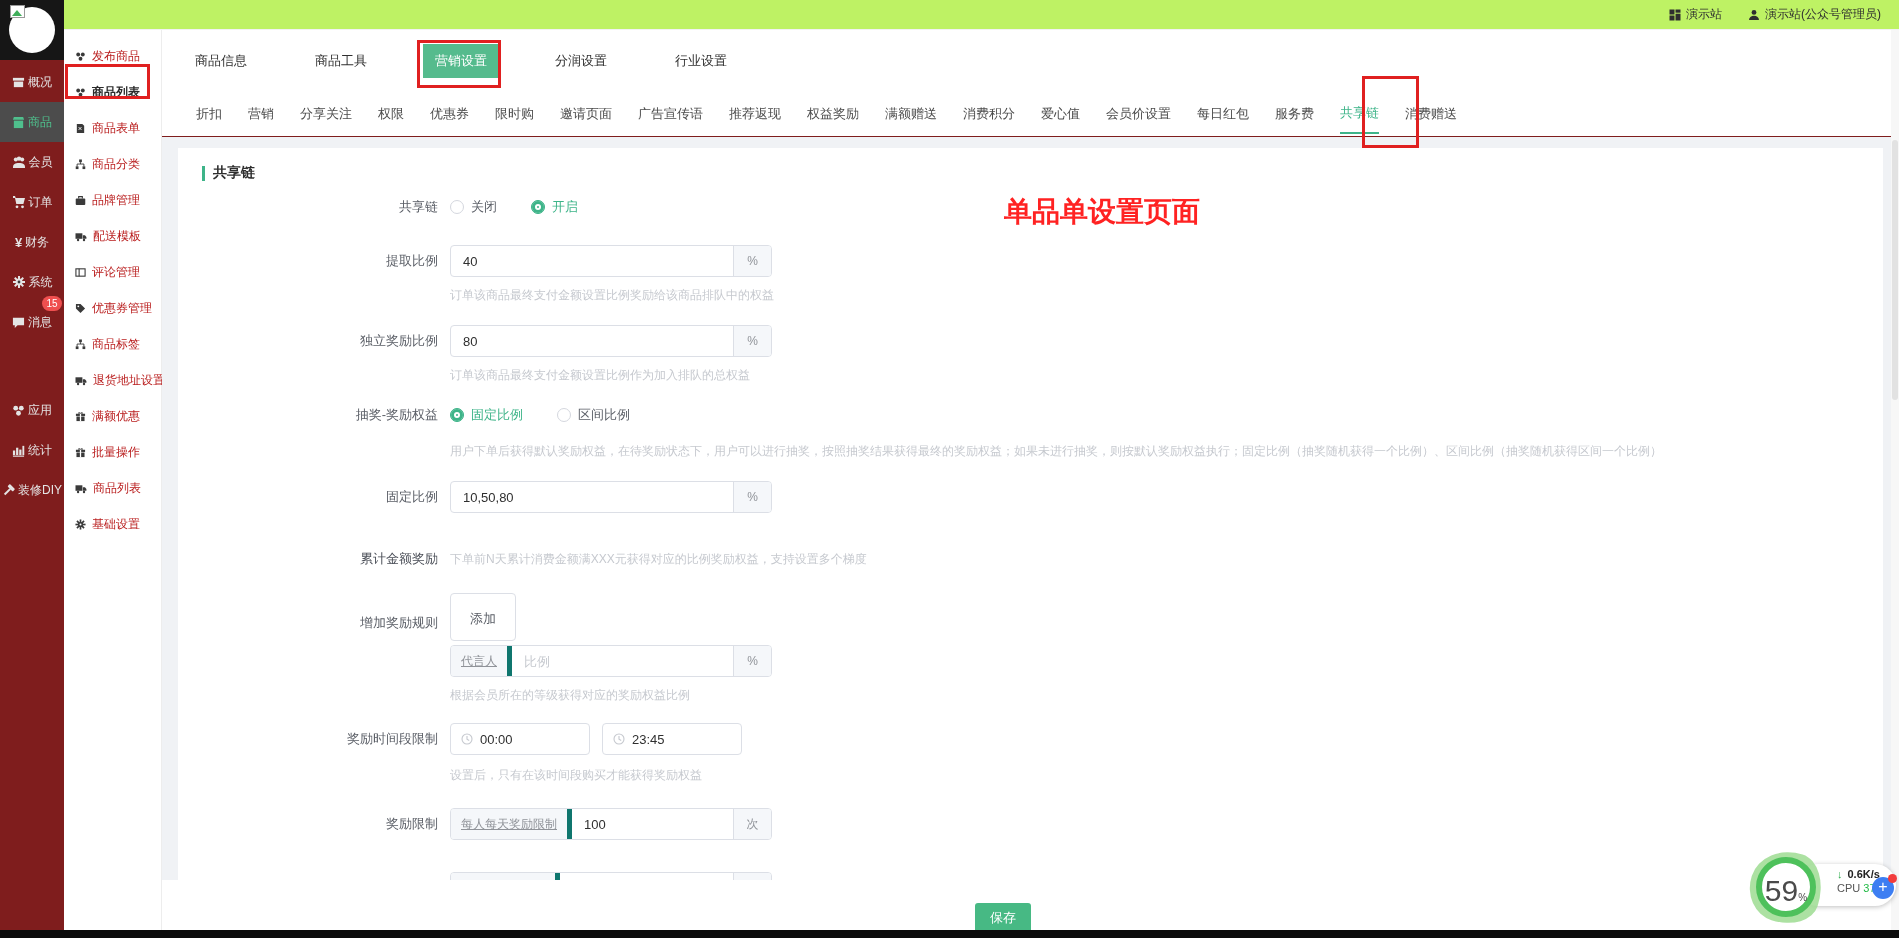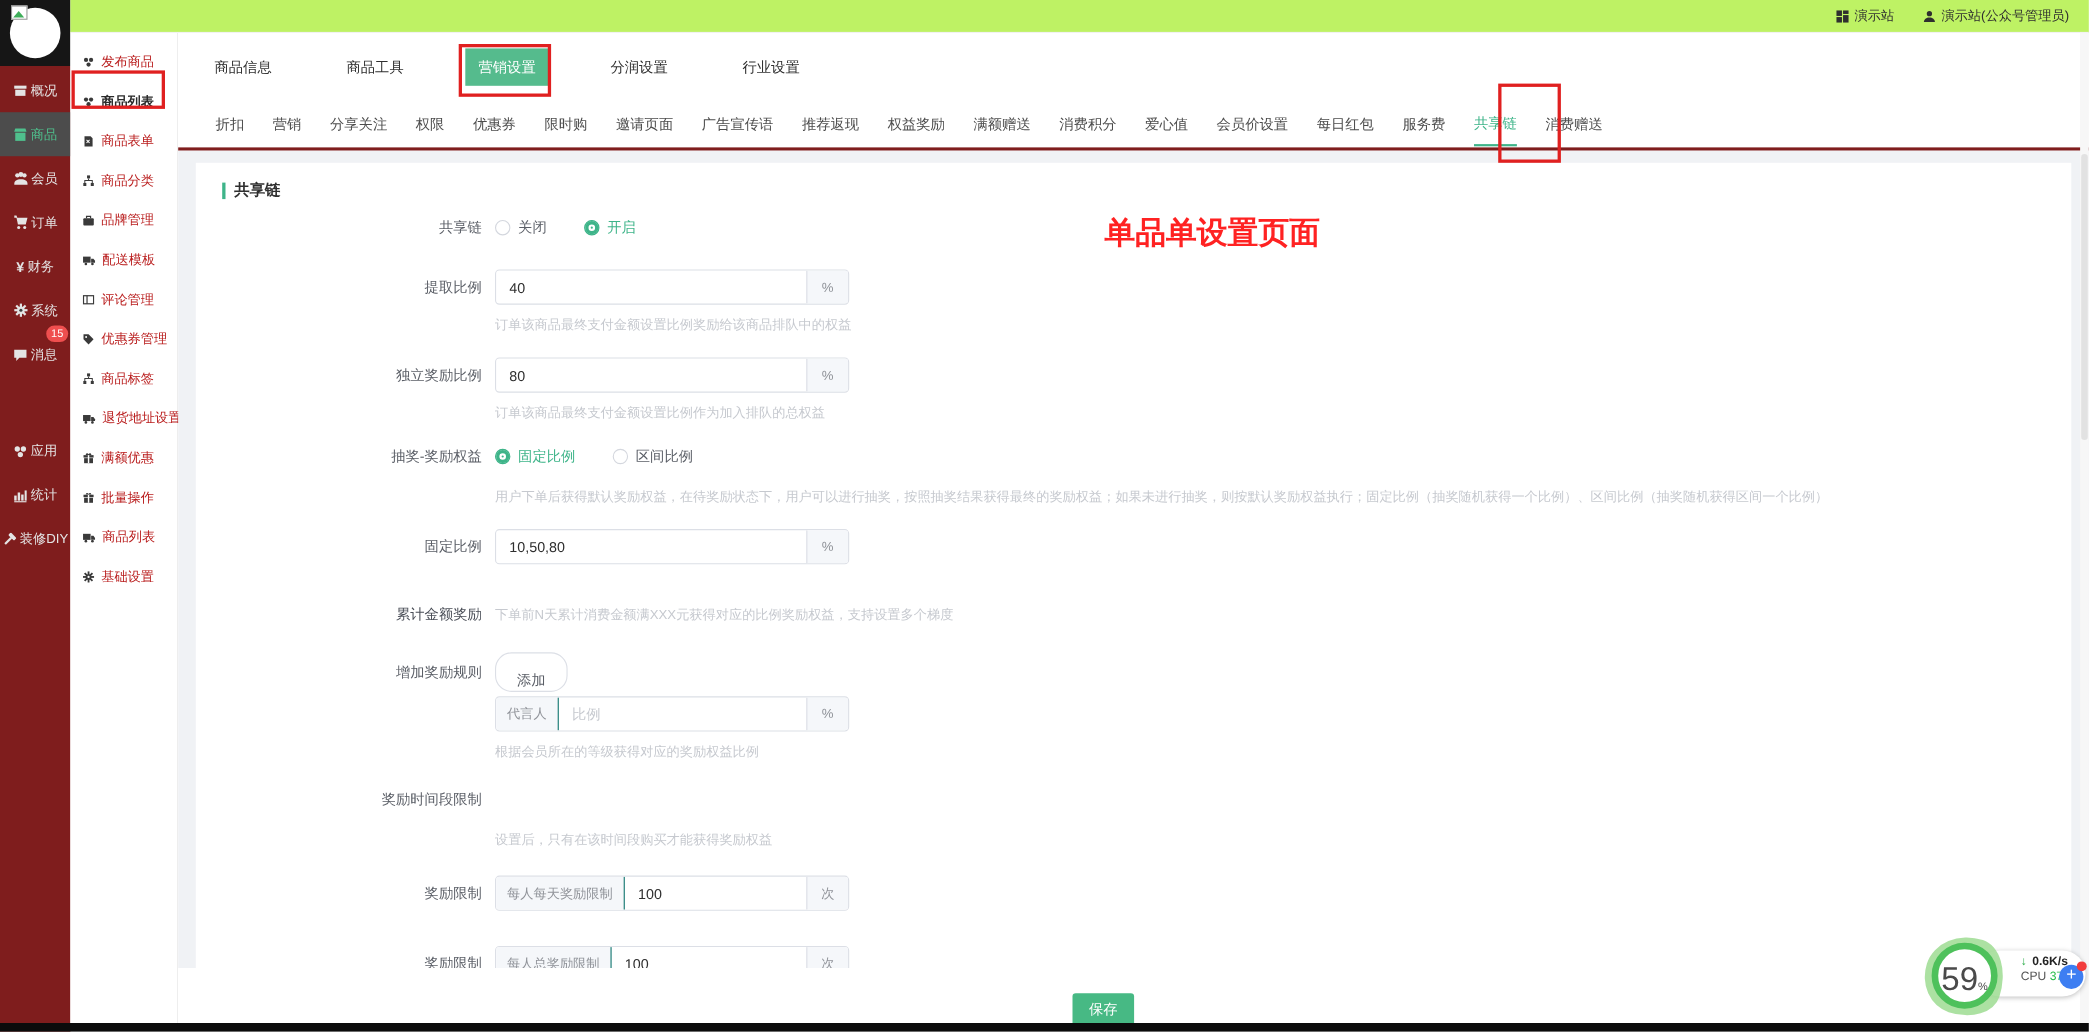--- a/index.html
+++ b/index.html
@@ -24,21 +24,21 @@
   .m-item { height:36px; display:flex; align-items:center; gap:6px; padding-left:11px; font-size:12px; color:#b91c1c; cursor:pointer; white-space:nowrap; }
   .m-item svg { flex:none; color:#3a3a3a; }
   .m-item.active { color:#2b2b2b; font-weight:bold; }
   
   .topbar { position:absolute; left:64px; top:0; width:1835px; height:30px; background:#bef264; border-bottom:1px solid #f2f2f2; display:flex; align-items:center; justify-content:flex-end; gap:26px; padding-right:18px; font-size:12px; color:#2f2f2f; }
   .tb-group { display:flex; align-items:center; gap:5px; cursor:pointer; }
   
   .tabs1 { position:absolute; left:162px; top:30px; width:1737px; height:62px; background:#fff; display:flex; align-items:center; gap:44px; padding-left:21px; font-size:13px; color:#2f2f2f; }
   .tab1 { cursor:pointer; padding:8px 12px; }
   .tab1.active { background:#55bb8d; color:#fff; }
-  .tabs2 { position:absolute; left:162px; top:92px; width:1737px; height:45px; background:#fff; display:flex; align-items:center; gap:26px; padding-left:34px; font-size:13px; color:#4c4c4c; border-bottom:3px solid #7f1d1d; }
+  .tabs2 { position:absolute; left:162px; top:92px; width:1737px; height:45px; background:#fff; display:flex; align-items:center; gap:26px; padding-left:34px; font-size:13px; color:#4c4c4c; border-bottom:1px solid #7f1d1d; }
   .tab2 { cursor:pointer; padding:10px 0; }
   .tab2.active { color:#3eb489; border-bottom:2px solid #3eb489; }
   
   .redbox { position:absolute; border:3px solid #e02020; z-index:30; pointer-events:none; }
   .redbox-menu { left:65px; top:64px; width:85px; height:35px; }
   .redbox-tab1 { left:417px; top:40px; width:84px; height:48px; }
   .redbox-tab2 { left:1362px; top:76px; width:57px; height:72px; }
   .annotation { position:absolute; left:1004px; top:193px; font-size:28px; font-weight:600; color:#ff2222; z-index:20; }
   
   .content { position:absolute; left:162px; top:137px; width:1737px; height:743px; background:#f0f2f5; padding:11px 16px 0 16px; }
@@ -54,24 +54,24 @@
   .radio { display:flex; align-items:center; gap:7px; font-size:13px; color:#5a5e66; cursor:pointer; }
   .rdot { width:14px; height:14px; border-radius:50%; border:1px solid #d4d7de; background:#fff; flex:none; }
   .radio.checked .rdot { background:#3eb489; border-color:#3eb489; box-shadow:inset 0 0 0 3px #3eb489, inset 0 0 0 5px #fff; }
   .radio.checked .rlabel { color:#3eb489; }
   
   .igroup { display:flex; width:322px; height:32px; border:1px solid #dcdfe6; border-radius:4px; overflow:hidden; background:#fff; }
   .igroup input { flex:1; min-width:0; border:none; outline:none; padding:0 12px; font-size:13px; color:#2f2f2f; font-family:inherit; background:transparent; }
   .igroup input::placeholder { color:#c6c9cf; }
   .iaffix { flex:none; display:flex; align-items:center; justify-content:center; background:#f5f7fa; color:#909399; font-size:12px; }
   .isuffix { width:38px; border-left:1px solid #dcdfe6; }
-  .iprefix { border-right:1px solid #0f766e; padding:0 10px; }
+  .iprefix { border-right:5px solid #0f766e; padding:0 10px;text-decoration:underline; }
   .time-box { display:flex; align-items:center; gap:7px; width:140px; height:32px; border:1px solid #dcdfe6; border-radius:4px; background:#fff; padding:0 10px; }
   .time-box input { border:none; outline:none; width:70px; font-size:13px; color:#2f2f2f; font-family:inherit; }
-  .btn-plain { height:36px; padding:16px 19px; background:#fff; border:1px solid #dcdfe6; border-radius:15px; font-size:13px; color:#5a5e66; cursor:pointer; font-family:inherit; }
+  .btn-plain { height:48px; padding:16px 19px; background:#fff; border:1px solid #dcdfe6; border-radius:4px; font-size:13px; color:#5a5e66; cursor:pointer; font-family:inherit; }
   
   .r-share { margin-top:15px; } .r-extract { margin-top:28px; } .hint-extract { margin-top:10px; }
   .r-indep { margin-top:21px; } .hint-indep { margin-top:10px; }
   .r-lottery { margin-top:21px; } .hint-lottery { margin-top:18px; }
   .r-fixed { margin-top:21px; } .r-cumul { margin-top:36px; } .r-add { margin-top:24px;align-items:flex-end; }
   .r-level { margin-top:4px; } .hint-level { margin-top:10px; }
   .r-time { margin-top:19px; display:flex; } .time-wrap { display:flex; gap:12px; } .hint-time { margin-top:12px; }
   .r-daily { margin-top:24px; } .r-total { margin-top:32px; }
   
   .footer { position:absolute; left:162px; top:880px; width:1737px; height:50px; background:#fff; }
@@ -436,20 +436,36 @@
       <div class="igroup">
         <span class="iaffix iprefix">代言人</span>
         <input placeholder="比例" style="">
         <span class="iaffix isuffix">%</span>
       </div>
     </div>
     <div class="hint hint-level">根据会员所在的等级获得对应的奖励权益比例</div>
 
     <div class="row r-time">
       <div class="lbl h32">奖励时间段限制</div>
+      <div class="time-wrap">
+        <div class="time-box">
+          <svg width="12" height="12" viewBox="0 0 12 12" fill="none" stroke="#c6c9cf" stroke-width="1.1">
+              <circle cx="6" cy="6" r="5"></circle>
+              <path d="M6 3v3.2l2.2 1.2"></path>
+            </svg>
+          <input value="00:00" style="">
+        </div>
+        <div class="time-box">
+          <svg width="12" height="12" viewBox="0 0 12 12" fill="none" stroke="#c6c9cf" stroke-width="1.1">
+              <circle cx="6" cy="6" r="5"></circle>
+              <path d="M6 3v3.2l2.2 1.2"></path>
+            </svg>
+          <input value="23:45" style="">
+        </div>
+      </div>
     </div>
     <div class="hint hint-time">设置后，只有在该时间段购买才能获得奖励权益</div>
 
     <div class="row r-daily">
       <div class="lbl h32">奖励限制</div>
       <div class="igroup">
         <span class="iaffix iprefix">每人每天奖励限制</span>
         <input value="100" style="">
         <span class="iaffix isuffix">次</span>
       </div>

